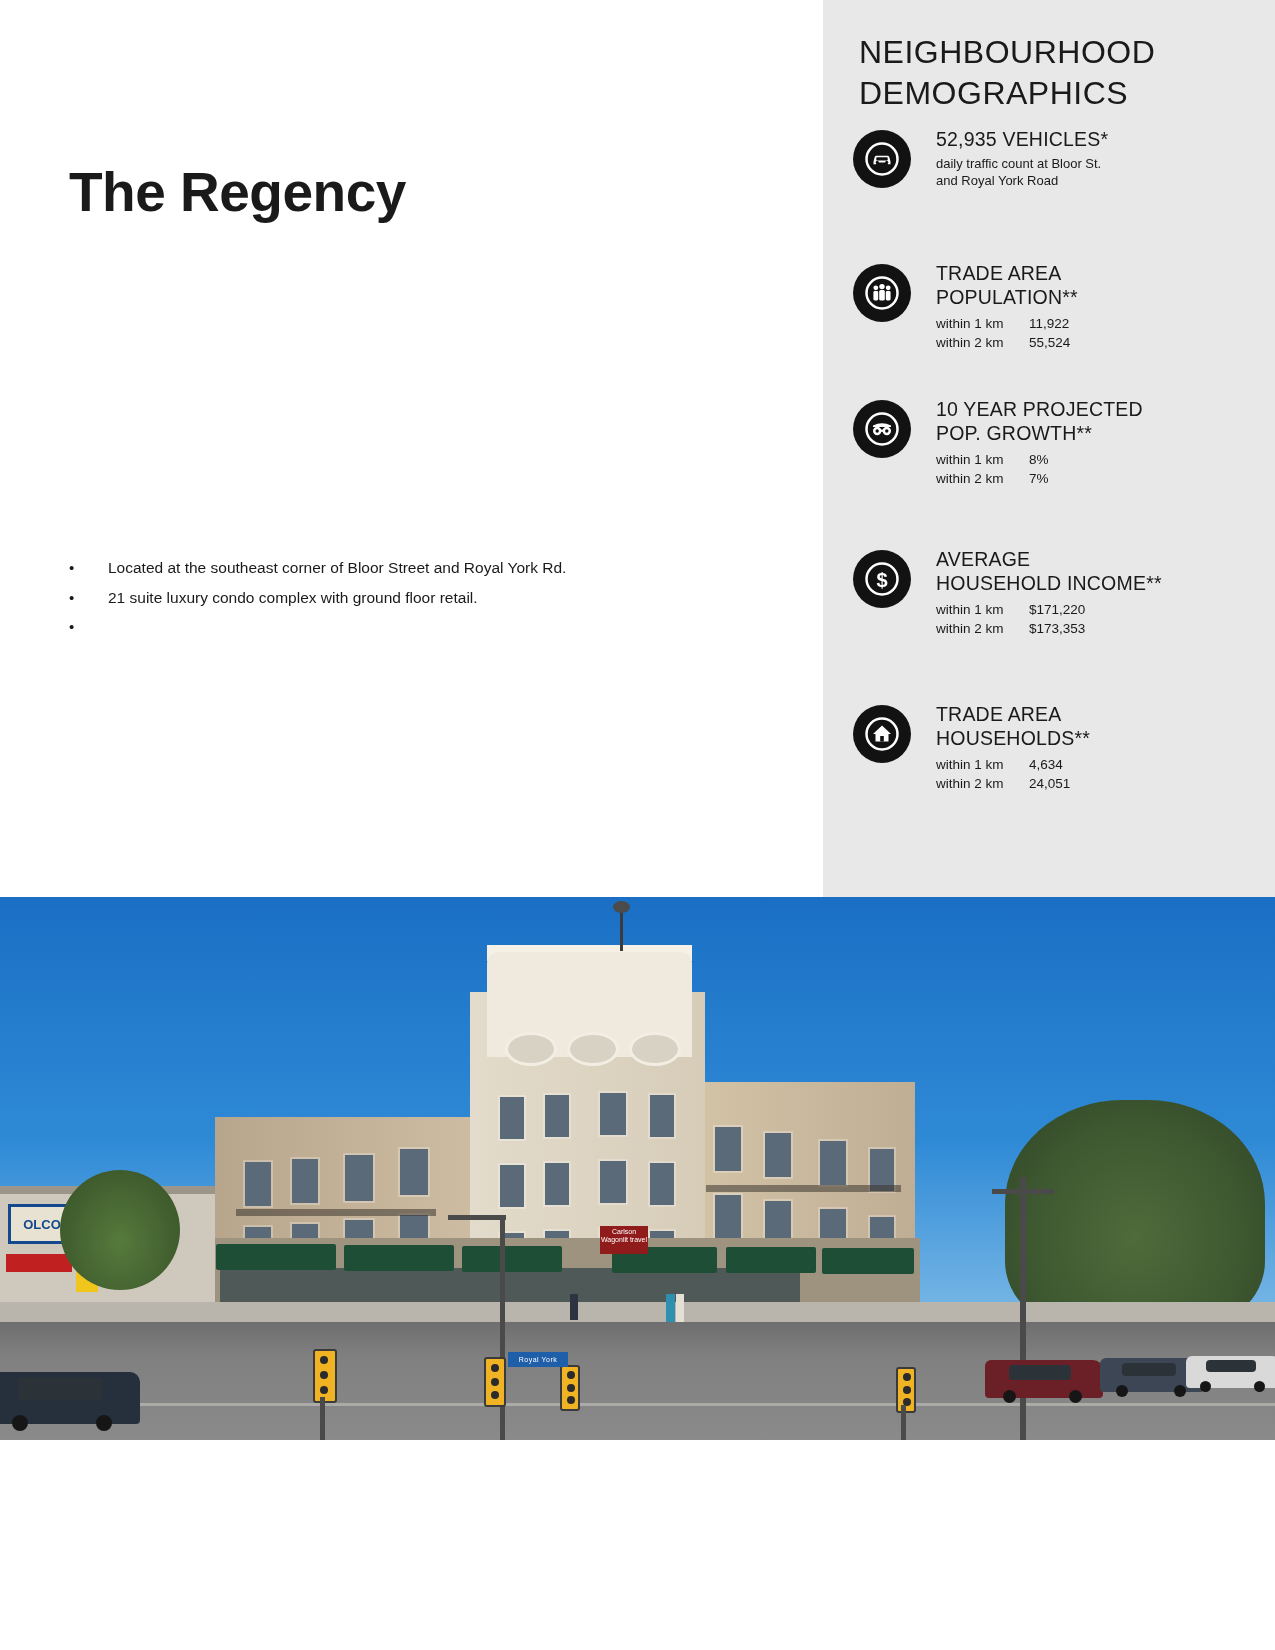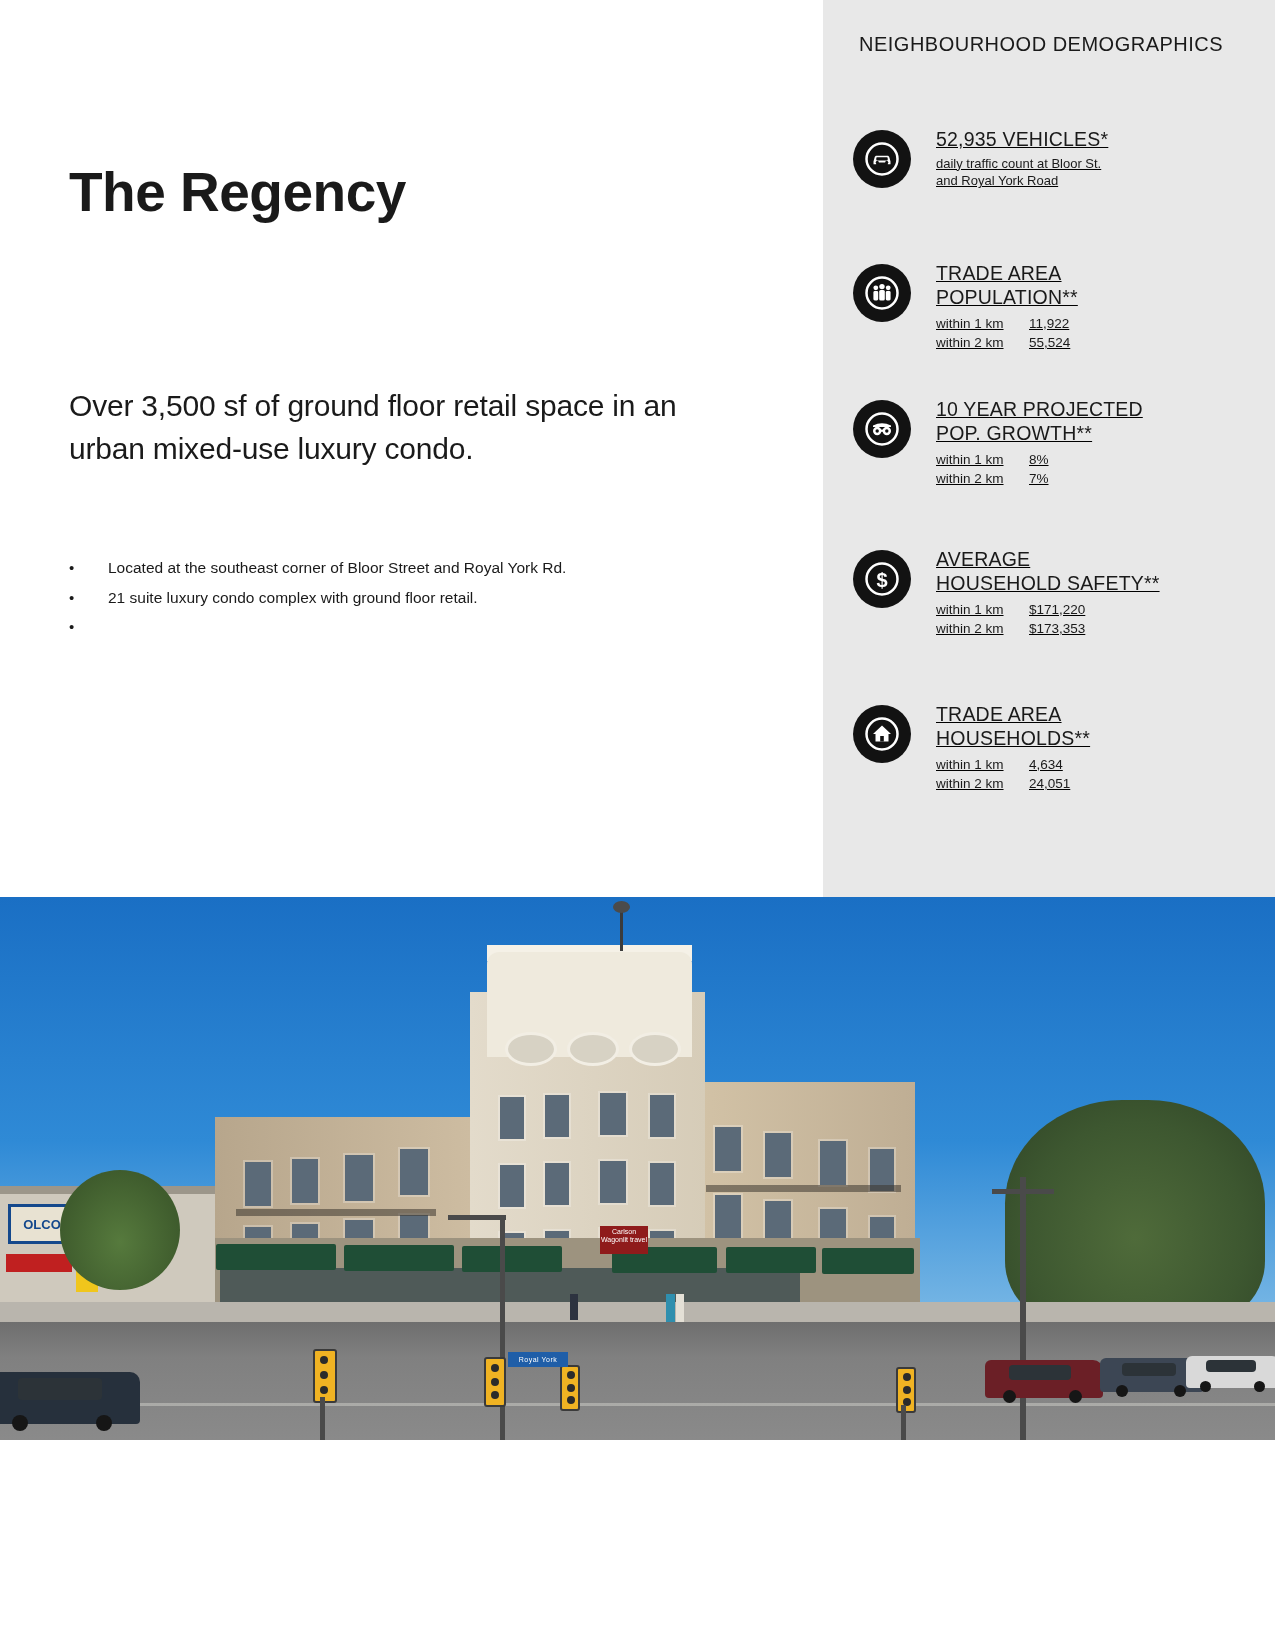--- a/index.html
+++ b/index.html
@@ -99,21 +99,21 @@
     top: 0;
     width: 452px;
     height: 897px;
     background: #e8e8e8;
   }
   #demo-heading {
     position: absolute;
     left: 36px;
     top: 32px;
     width: 380px;
-    font-size: 20px;
+    font-size: 32px;
     line-height: 1.27;
     letter-spacing: 0.5px;
     color: #1a1a1a;
     font-weight: normal;
   }
 
   .demo-item {
     position: absolute;
     left: 30px;
     width: 400px;
@@ -128,21 +128,20 @@
     flex: 0 0 58px;
     display: flex;
     align-items: center;
     justify-content: center;
     margin-top: 2px;
   }
   .demo-icon svg { display: block; }
   .demo-text {
     margin-left: 25px;
     padding-top: 0px;
-    text-decoration: underline;
   }
   .demo-title {
     font-size: 19.5px;
     line-height: 1.22;
     color: #1a1a1a;
     letter-spacing: 0.2px;
     white-space: pre-line;
   }
   .demo-sub {
     font-size: 13px;
@@ -345,21 +344,20 @@
 <body>
 
 <div id="top-section">
 
   <div id="left-panel">
 
     <div id="title-block">
       <h1 id="main-title">The Regency</h1>
     </div>
 
-    <div id="lede">Over 3,500 sf of ground floor retail space in an urban mixed-use luxury condo.</div>
 
     <ul id="bullet-list">
       <li>
         <span class="bullet-dot">•</span>
         <span>Located at the southeast corner of Bloor Street and Royal York Rd.</span>
       </li>
       <li>
         <span class="bullet-dot">•</span>
         <span>21 suite luxury condo complex with ground floor retail.</span>
       </li>
@@ -448,21 +446,21 @@
 
     <div class="demo-item" id="item-income">
       <div class="demo-icon">
         <svg width="34" height="34" viewBox="0 0 34 34">
           <circle cx="17" cy="17" r="15.5" fill="none" stroke="#ffffff" stroke-width="2.5"></circle>
           <text x="17" y="25" text-anchor="middle" font-family="Liberation Sans, sans-serif" font-size="20" font-weight="bold" fill="#ffffff">$</text>
         </svg>
       </div>
       <div class="demo-text">
         <div class="demo-title">AVERAGE
-HOUSEHOLD SAFETY**</div>
+HOUSEHOLD INCOME**</div>
         <div class="demo-rows">
           <div class="demo-row">
             <span class="rlabel">within 1 km</span>
             <span class="rvalue">$171,220</span>
           </div>
           <div class="demo-row">
             <span class="rlabel">within 2 km</span>
             <span class="rvalue">$173,353</span>
           </div>
         </div>

